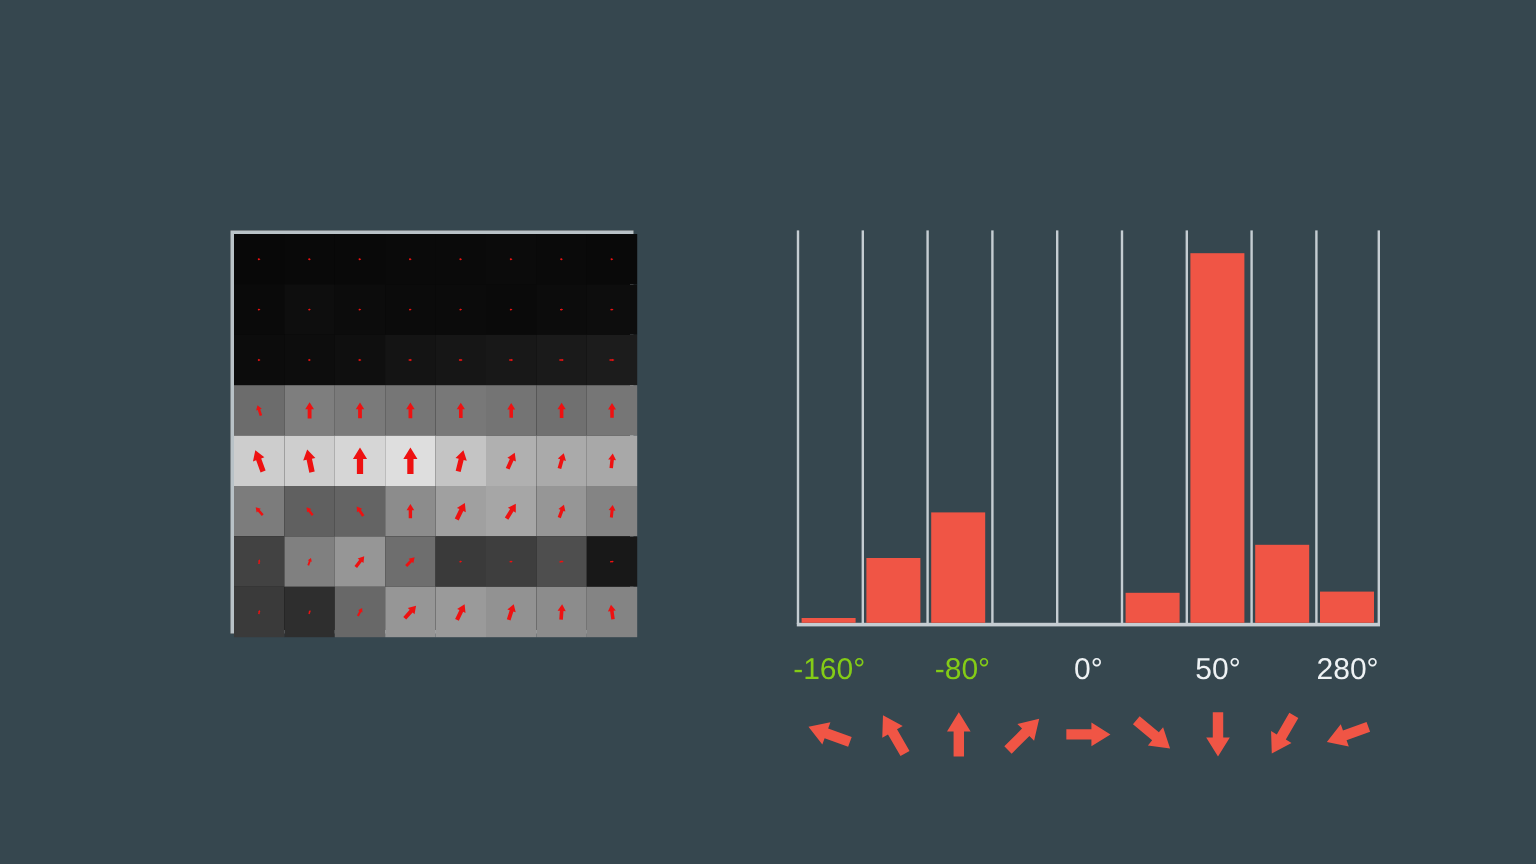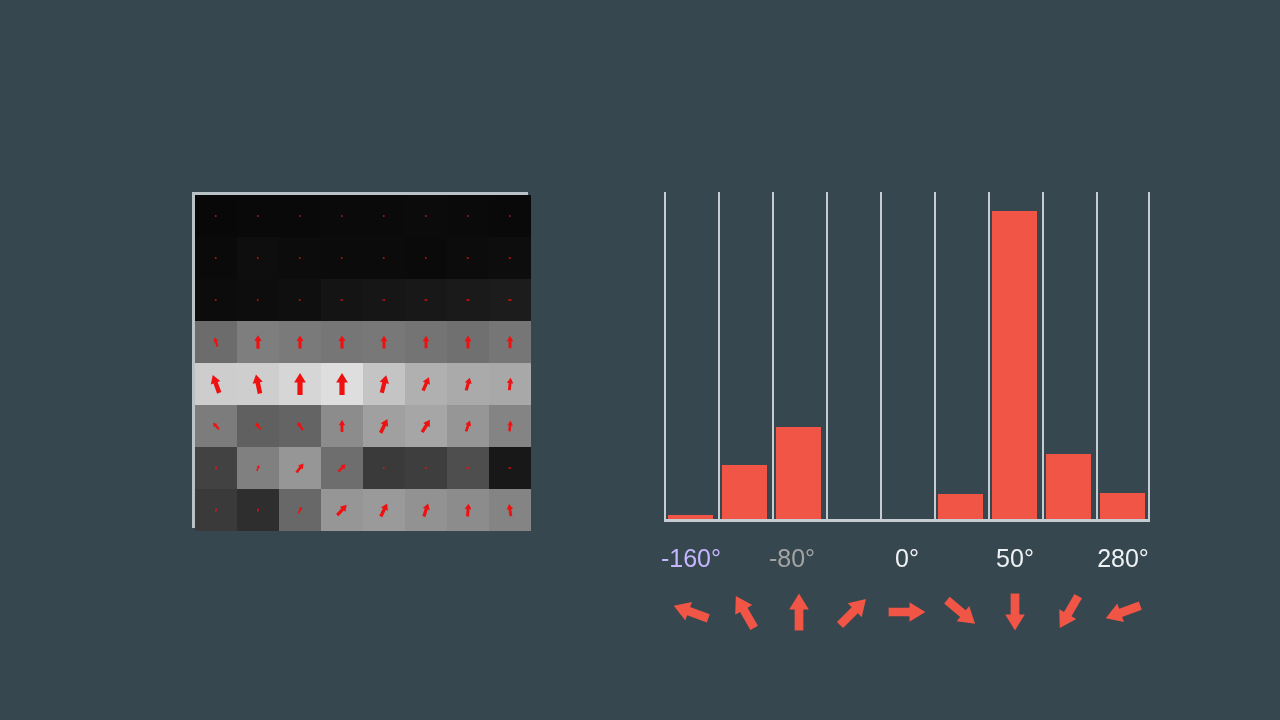--- a/index.html
+++ b/index.html
@@ -545,22 +545,22 @@
         <div class="hbar" title="-140° : 17.5" style="left: 58px; width: 45px; height: 53.8333px; background: rgb(240, 85, 69);"></div>
         <div class="hbar" title="-100° : 30" style="left: 112px; width: 45px; height: 92.2857px; background: rgb(240, 85, 69);"></div>
         <div class="hbar" title="20° : 8" style="left: 274px; width: 45px; height: 24.6095px; background: rgb(240, 85, 69);"></div>
         <div class="hbar" title="60° : 100" style="left: 328px; width: 45px; height: 307.619px; background: rgb(240, 85, 69);"></div>
         <div class="hbar" title="100° : 21" style="left: 382px; width: 45px; height: 64.6px; background: rgb(240, 85, 69);"></div>
         <div class="hbar" title="140° : 8.5" style="left: 436px; width: 45px; height: 26.1476px; background: rgb(240, 85, 69);"></div>
       </div>
   </div>
 
   <div id="hist-labels">
-      <div class="xlabel" style="left: 91px; color: #c4b5fd;">-160°</div>
-      <div class="xlabel" style="left: 192px; color: #a3a3a3;">-80°</div>
+      <div class="xlabel" style="left: 91px; color: #84cc16;">-160°</div>
+      <div class="xlabel" style="left: 202px; color: #84cc16;">-80°</div>
       <div class="xlabel" style="left: 307px; color: rgb(238, 242, 244);">0°</div>
       <div class="xlabel" style="left: 415px; color: rgb(238, 242, 244);">50°</div>
       <div class="xlabel" style="left: 523px; color: rgb(238, 242, 244);">280°</div>
     </div>
   <div id="hist-arrows">
       <div class="binarrow" style="left: 91px;">
         <div style="position: absolute; left: 50%; top: 50%; transform: translate(-50%, -50%);">
           <svg width="52" height="52" viewBox="-21 -21 42 42">
             <polygon points="15.15,1.78 -0.70,-3.99 0.82,-8.16 -13.95,-5.08 -4.62,6.78 -3.10,2.61 12.75,8.38" fill="#f05545"></polygon>
           </svg>

